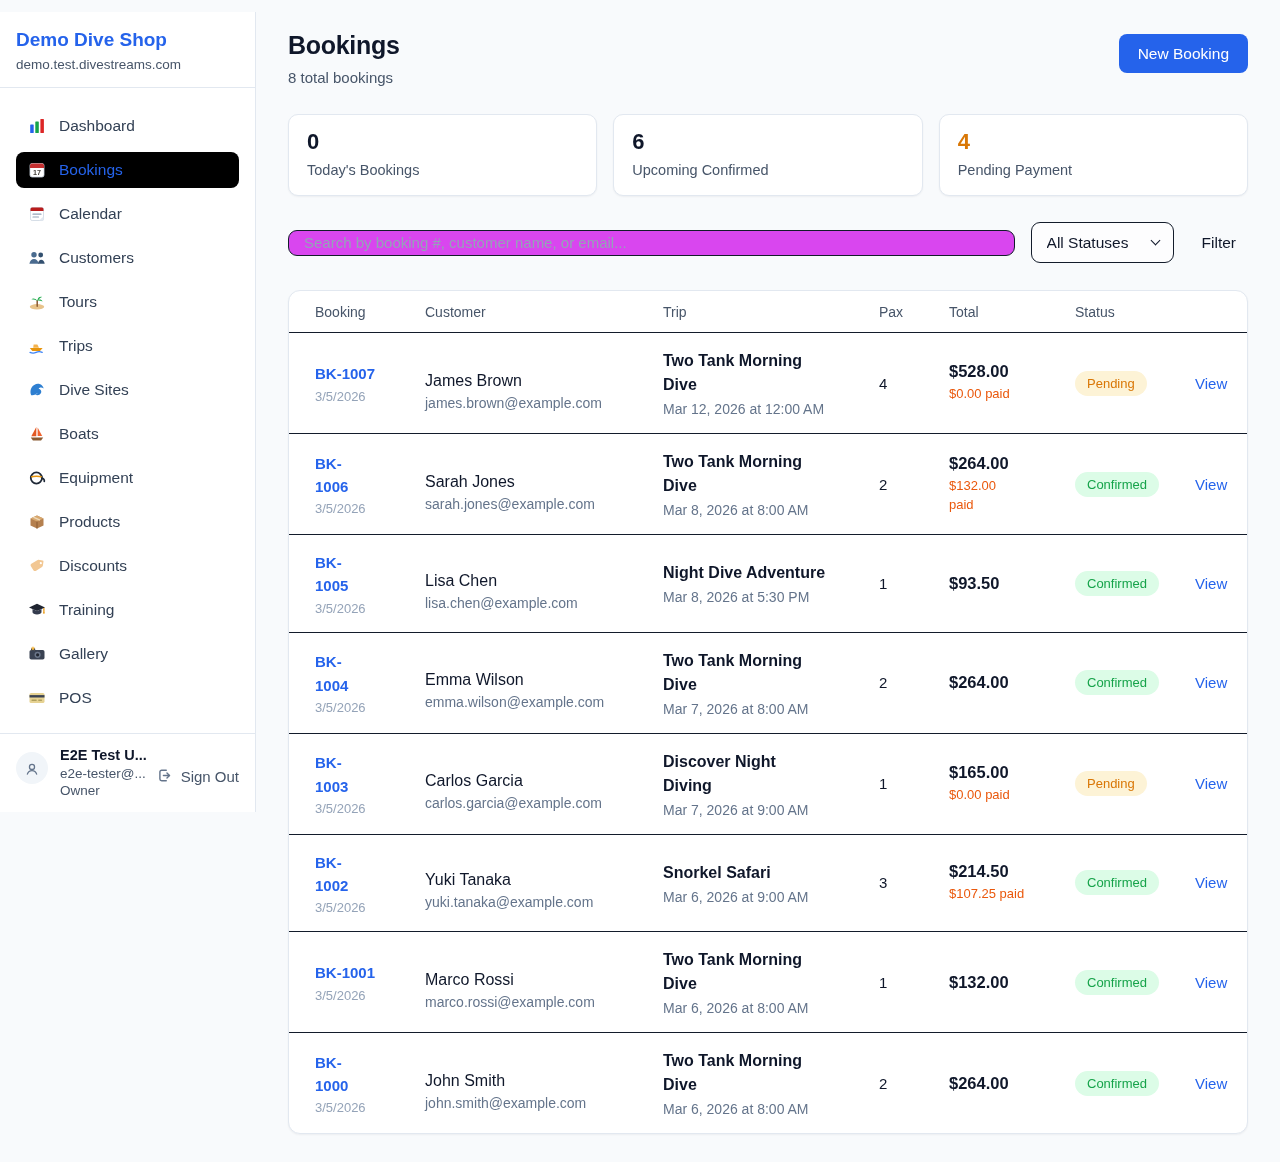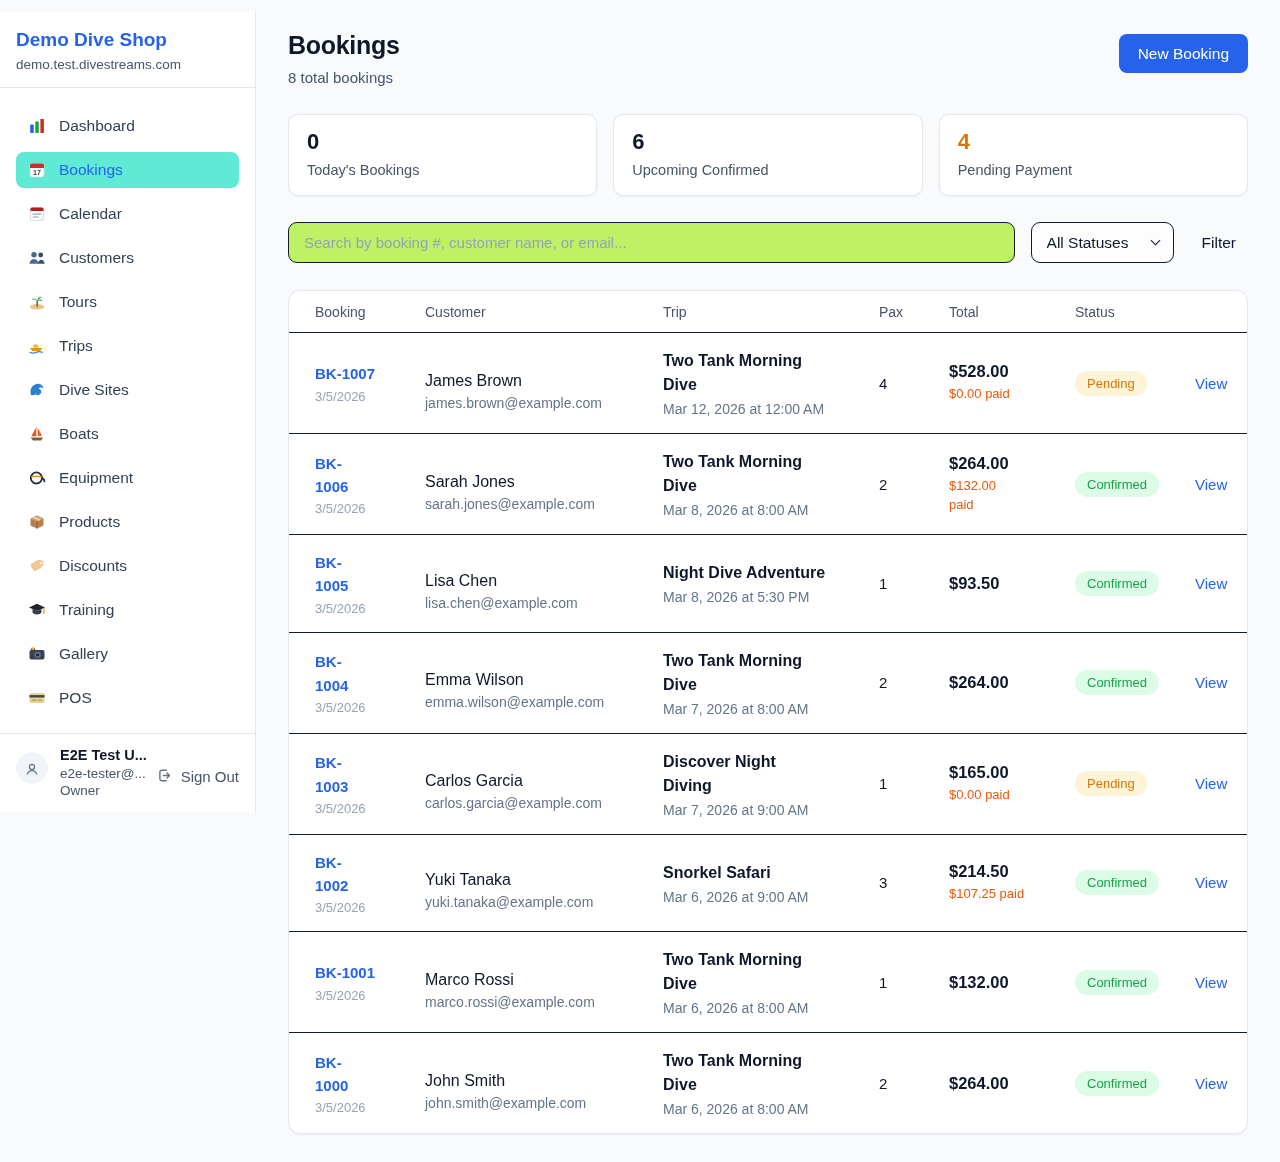--- a/index.html
+++ b/index.html
@@ -22,21 +22,21 @@
   }
   .brand { padding:17px 16px 15px; border-bottom:1px solid #e2e8f0; }
   .brand-name { color:#2563eb; font-size:19px; font-weight:700; }
   .brand-domain { margin-top:6px; font-size:13.5px; color:#475569; }
   .nav { padding:20px 16px 0; flex:1; }
   .nav-item {
     display:flex; align-items:center; gap:13px;
     height:36px; padding:0 12px; margin-bottom:8px;
     border-radius:8px; font-size:15.5px; color:#334155; cursor:pointer;
   }
-  .nav-item.active { background:#5eead4; color:#2563eb; font-weight:500; }
+  .nav-item.active { background:#000000; color:#2563eb; font-weight:500; }
   .nav-icon { width:18px; height:18px; display:flex; flex:none; }
   .nav-icon svg { width:18px; height:18px; }
   .user-section {
     border-top:1px solid #e2e8f0;
     padding:11px 16px 14px;
     display:flex; gap:12px; align-items:flex-start;
   }
   .avatar {
     width:32px; height:32px; border-radius:50%; background:#f1f5f9;
     display:flex; align-items:center; justify-content:center; margin-top:7px; flex:none;
@@ -67,24 +67,24 @@
   .stats { display:grid; grid-template-columns:1fr 1fr 1fr; gap:16px; margin-top:28px; }
   .stat-card {
     background:#ffffff; border:1px solid #e2e8f0; border-radius:10px;
     padding:16px 18px; height:82px;
     box-shadow:0 1px 2px rgba(15,23,42,.05);
   }
   .stat-value { font-size:22px; font-weight:700; line-height:1; }
   .stat-label { margin-top:9px; font-size:14.5px; color:#475569; }
   .filter-row { display:flex; align-items:center; gap:16px; margin-top:26px; }
   .search-input {
-    flex:1; height:41px;
+    flex:1; height:26px;
     border:1px solid #131c2b; border-radius:9px;
     padding:0 15px; font-size:15px; font-family:inherit; color:#0f172a;
-    background:#bef264; outline:none;
+    background:#d946ef; outline:none;
   }
   .search-input::placeholder { color:#94a3b8; }
   .select-wrap { position:relative; }
   .status-select {
     appearance:none; -webkit-appearance:none;
     height:41px; min-width:143px;
     border:1px solid #131c2b; border-radius:9px;
     background:#fdfdfe; font-size:15.5px; font-family:inherit; color:#0f172a;
     padding:0 36px 0 15px; cursor:pointer; outline:none;
   }

